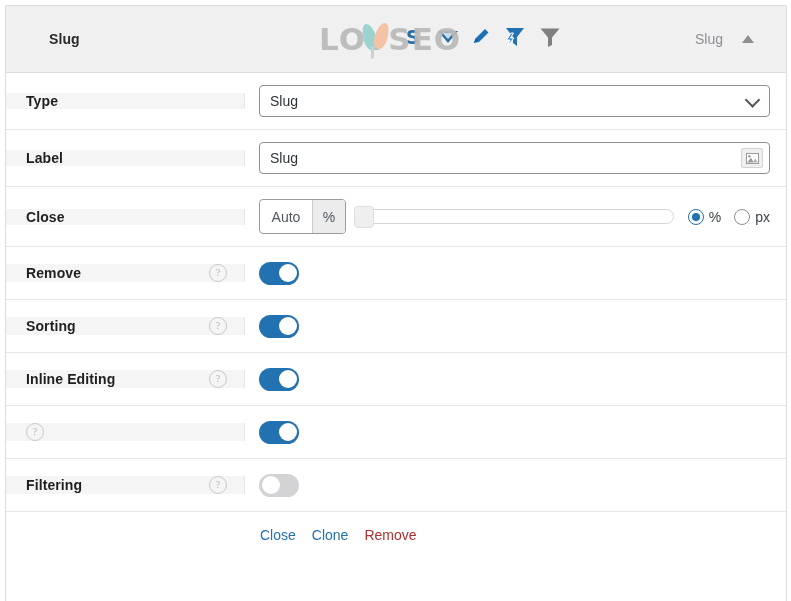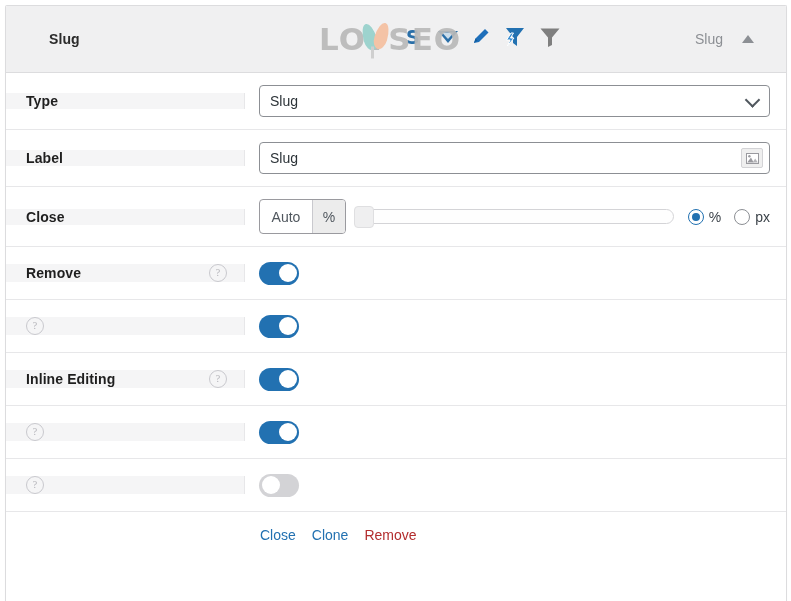--- a/index.html
+++ b/index.html
@@ -463,20 +463,21 @@
       </div>
       <div class="cell-field">
         <div class="toggle">
           <span class="knob"></span>
         </div>
       </div>
     </div>
 
     <div class="row">
       <div class="cell-label">
+        <span class="label-text">Sorting</span>
         <span class="help-icon">?</span>
       </div>
       <div class="cell-field">
         <div class="toggle">
           <span class="knob"></span>
         </div>
       </div>
     </div>
 
     <div class="row">
@@ -497,20 +498,21 @@
       </div>
       <div class="cell-field">
         <div class="toggle">
           <span class="knob"></span>
         </div>
       </div>
     </div>
 
     <div class="row">
       <div class="cell-label">
+        <span class="label-text">Filtering</span>
         <span class="help-icon">?</span>
       </div>
       <div class="cell-field">
         <div class="toggle off">
           <span class="knob"></span>
         </div>
       </div>
     </div>
 
     <div class="row-actions">

